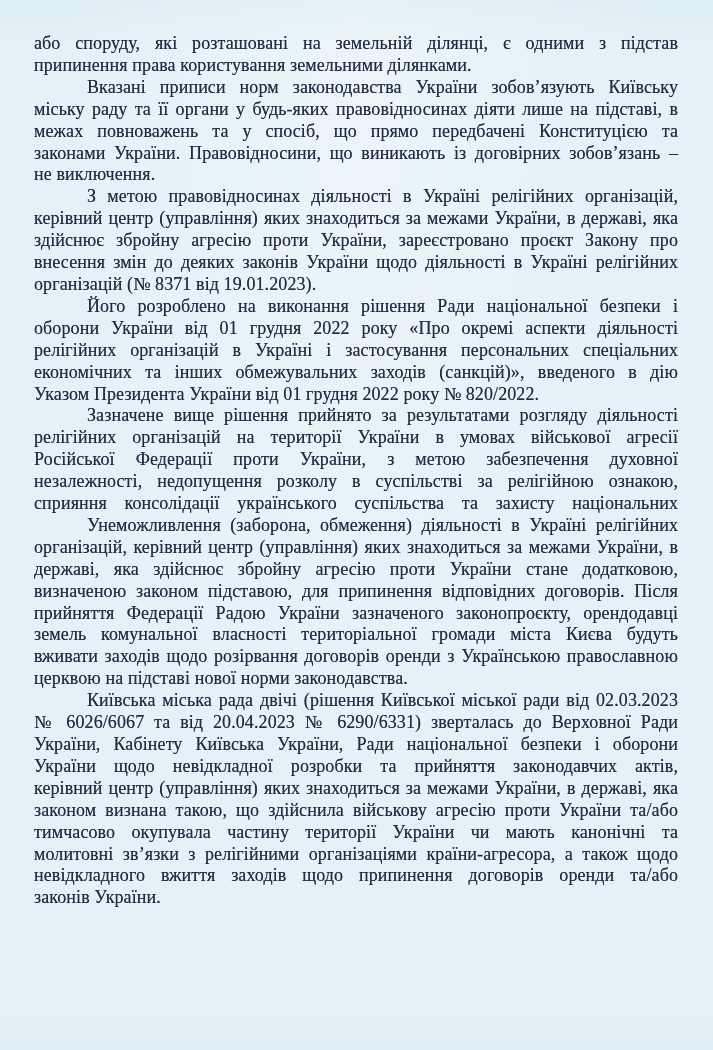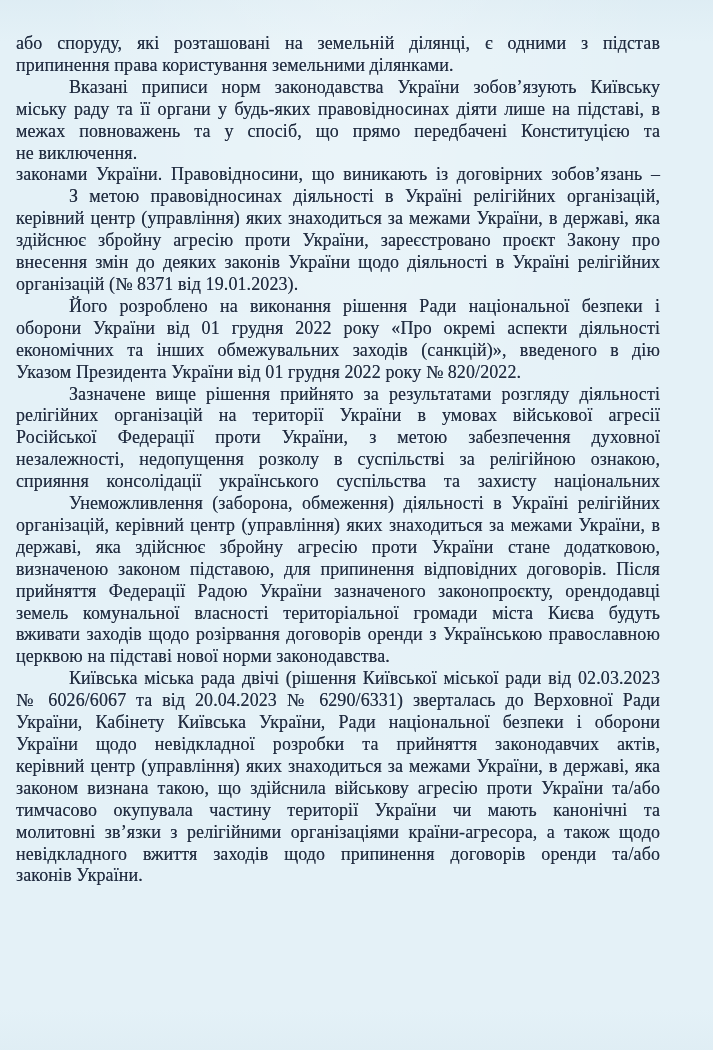--- a/index.html
+++ b/index.html
@@ -18,21 +18,21 @@
     width: 713px;
     height: 1050px;
     background: var(--bg, #e4f1f7);
     
     background-image:
       radial-gradient(ellipse at 50% 10%, rgba(255,255,255,0.25), rgba(255,255,255,0) 60%),
       linear-gradient(180deg, rgba(170,200,215,0.10) 0%, rgba(255,255,255,0) 4%, rgba(255,255,255,0) 96%, rgba(170,200,215,0.08) 100%);
   }
   .doc-body {
     position: absolute;
-    left: 16px;
+    left: 34px;
     top: 33px;
     width: 644px;
     color: var(--ink, #212c40);
     font-size: 18px;
     line-height: 21.9px;
     text-shadow: 0 0 0.5px rgba(33, 44, 64, 0.65);
     letter-spacing: 0.1px;
   }
   .paragraph {
     margin: 0;
@@ -55,33 +55,34 @@
 <div class="page">
   <div class="doc-body">
       <div class="paragraph">
         <div class="line">або споруду, які розташовані на земельній ділянці, є одними з підстав</div>
         <div class="line last">припинення права користування земельними ділянками.</div>
       </div>
       <div class="paragraph">
         <div class="line indent">Вказані приписи норм законодавства України зобов’язують Київську</div>
         <div class="line">міську раду та її органи у будь-яких правовідносинах діяти лише на підставі, в</div>
         <div class="line">межах повноважень та у спосіб, що прямо передбачені Конституцією та</div>
+        <div class="line">законами України. Правовідносини, що виникають із договірних зобов’язань –</div>
         <div class="line last">не виключення.</div>
-        <div class="line">законами України. Правовідносини, що виникають із договірних зобов’язань –</div>
       </div>
       <div class="paragraph">
         <div class="line indent">З метою правовідносинах діяльності в Україні релігійних організацій,</div>
         <div class="line">керівний центр (управління) яких знаходиться за межами України, в державі, яка</div>
         <div class="line">здійснює збройну агресію проти України, зареєстровано проєкт Закону про</div>
         <div class="line">внесення змін до деяких законів України щодо діяльності в Україні релігійних</div>
         <div class="line last">організацій (№ 8371 від 19.01.2023).</div>
       </div>
       <div class="paragraph">
         <div class="line indent">Його розроблено на виконання рішення Ради національної безпеки і</div>
         <div class="line">оборони України від 01 грудня 2022 року «Про окремі аспекти діяльності</div>
+        <div class="line">релігійних організацій в Україні і застосування персональних спеціальних</div>
         <div class="line">економічних та інших обмежувальних заходів (санкцій)», введеного в дію</div>
         <div class="line last">Указом Президента України від 01 грудня 2022 року № 820/2022.</div>
       </div>
       <div class="paragraph">
         <div class="line indent">Зазначене вище рішення прийнято за результатами розгляду діяльності</div>
         <div class="line">релігійних організацій на території України в умовах військової агресії</div>
         <div class="line">Російської Федерації проти України, з метою забезпечення духовної</div>
         <div class="line">незалежності, недопущення розколу в суспільстві за релігійною ознакою,</div>
         <div class="line">сприяння консолідації українського суспільства та захисту національних</div>
       </div>

